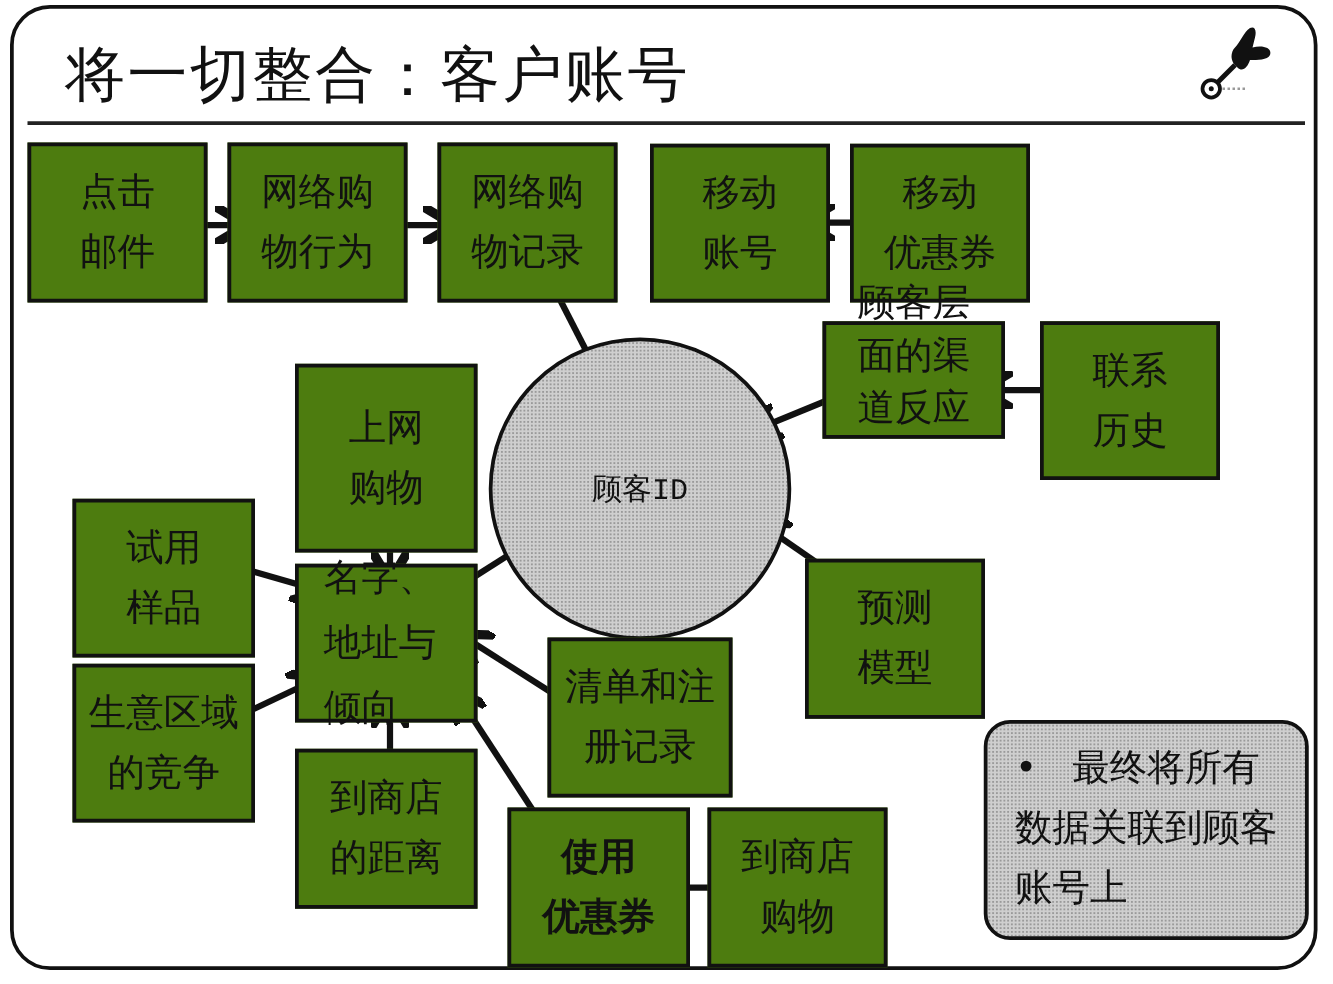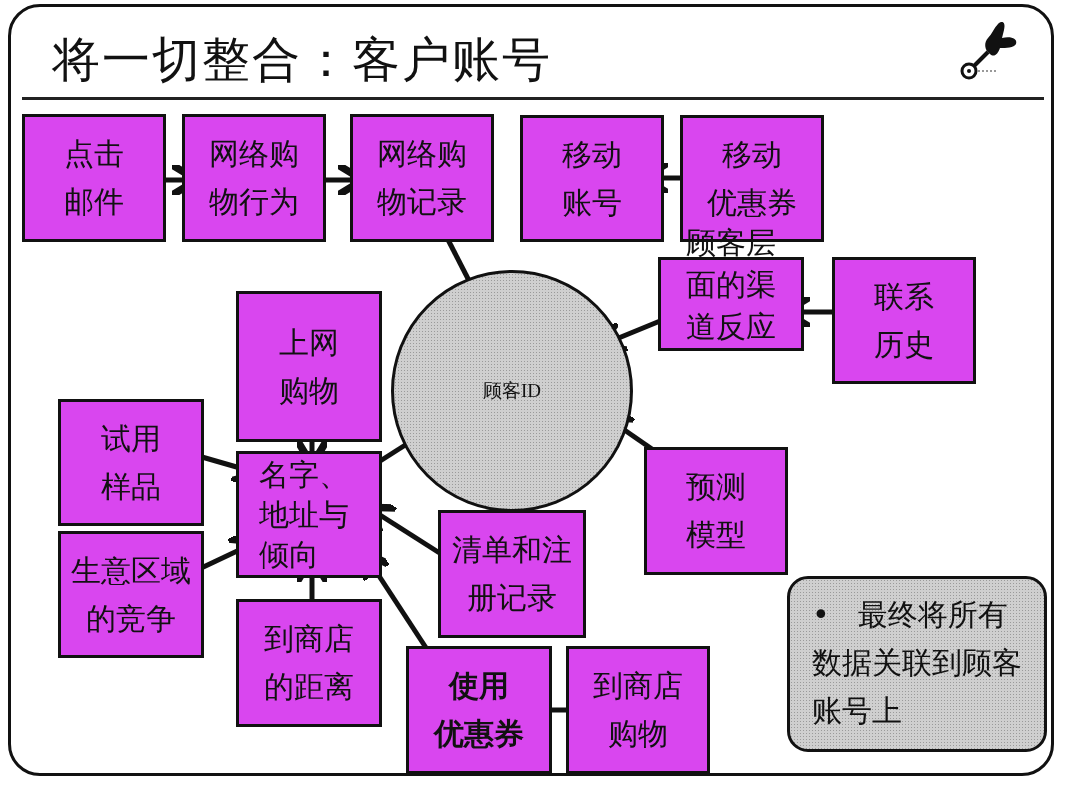--- a/index.html
+++ b/index.html
@@ -1,23 +1,23 @@
 <!DOCTYPE html>
 <html><head>
 <meta charset="utf-8">
 <style>
   html,body{margin:0;padding:0;background:#fff;}
   body{width:1066px;height:787px;position:relative;overflow:hidden;font-family:"DejaVu Serif","Liberation Serif",serif;color:#111;}
   .frame{position:absolute;left:8px;top:4px;width:1046px;height:772px;border:3px solid #111;border-radius:32px;box-sizing:border-box;}
   .title{position:absolute;left:52px;top:28px;font-size:48px;letter-spacing:2px;font-family:Liberation Mono, monospace;font-weight:normal;}
   .rule{position:absolute;left:22px;top:97px;width:1022px;height:3px;background:#222;}
-  .box{position:absolute;border:3px solid #111;background:#d946ef;box-sizing:border-box;display:flex;align-items:center;justify-content:center;text-align:center;font-size:30px;line-height:48px;font-family:"DejaVu Sans","Liberation Sans",sans-serif;white-space:pre-line;}
+  .box{position:absolute;border:3px solid #111;background:#4d7c0f;box-sizing:border-box;display:flex;align-items:center;justify-content:center;text-align:center;font-size:30px;line-height:48px;font-family:"DejaVu Sans","Liberation Sans",sans-serif;white-space:pre-line;}
   .box span{white-space:pre-line;}
   .shade{background-color:#cfcfcf;background-image:radial-gradient(#9a9a9a 0.8px,transparent 0.9px);background-size:3px 3px;border-radius:21px;}
-  .circle{position:absolute;left:391px;top:270px;width:242px;height:242px;border:3px solid #111;border-radius:50%;box-sizing:border-box;display:flex;align-items:center;justify-content:center;font-size:19px;font-family:Liberation Serif, serif;}
+  .circle{position:absolute;left:391px;top:270px;width:242px;height:242px;border:3px solid #111;border-radius:50%;box-sizing:border-box;display:flex;align-items:center;justify-content:center;font-size:24px;font-family:Liberation Mono, monospace;}
   svg.arrows{position:absolute;left:0;top:0;}
   .note{position:absolute;left:787px;top:576px;width:260px;height:176px;border:3px solid #111;box-sizing:border-box;font-size:30px;line-height:48px;padding:12px 16px 0 22px;font-family:"DejaVu Sans","Liberation Sans",sans-serif;text-align:left;}
   .logo{position:absolute;left:958px;top:14px;width:70px;height:70px;}
 </style>
 </head>
 <body>
 
 <div class="frame"></div>
 <div class="title">将一切整合：客户账号</div>
 <div class="rule"></div>
@@ -71,21 +71,21 @@
 优惠券</span></div>
 <div class="box" style="left:658px;top:257px;width:146px;height:94px;line-height:42px;align-items:flex-end;"><span>顾客层
 面的渠
 道反应</span></div>
 <div class="box" style="left:832px;top:257px;width:144px;height:127px;"><span>联系
 历史</span></div>
 <div class="box" style="left:236px;top:291px;width:146px;height:151px;"><span>上网
 购物</span></div>
 <div class="box" style="left:58px;top:399px;width:146px;height:127px;"><span>试用
 样品</span></div>
-<div class="box" style="left:236px;top:451px;width:146px;height:127px;line-height:40px;justify-content:flex-start;padding-left:20px;text-align:left;"><span>名字、
+<div class="box" style="left:236px;top:451px;width:146px;height:127px;line-height:52px;justify-content:flex-start;padding-left:20px;text-align:left;"><span>名字、
 地址与
 倾向</span></div>
 <div class="box" style="left:58px;top:531px;width:146px;height:127px;"><span>生意区域
 的竞争</span></div>
 <div class="box" style="left:236px;top:599px;width:146px;height:128px;"><span>到商店
 的距离</span></div>
 <div class="box" style="left:438px;top:510px;width:148px;height:128px;"><span>清单和注
 册记录</span></div>
 <div class="box" style="left:644px;top:447px;width:144px;height:128px;"><span>预测
 模型</span></div>

